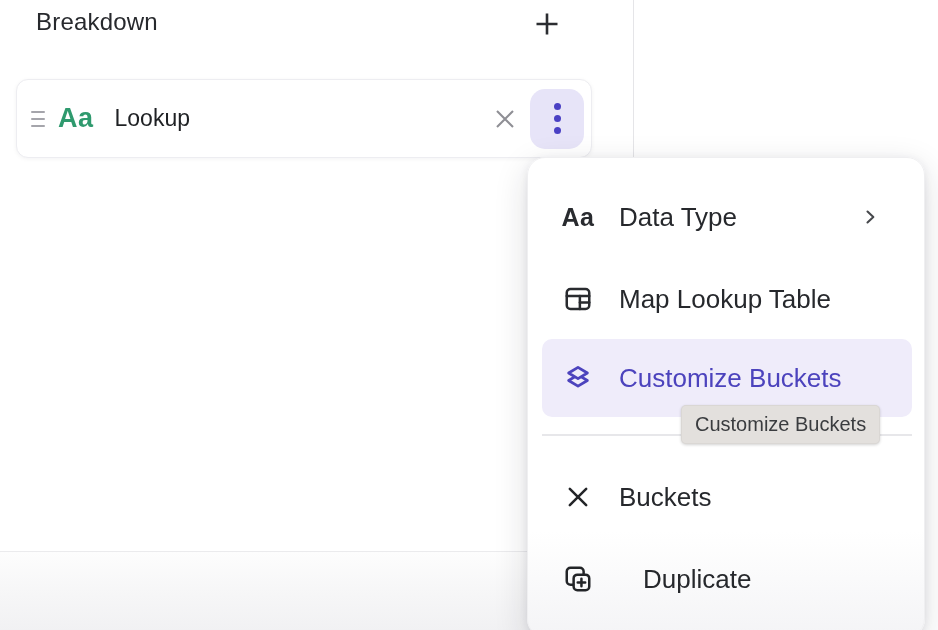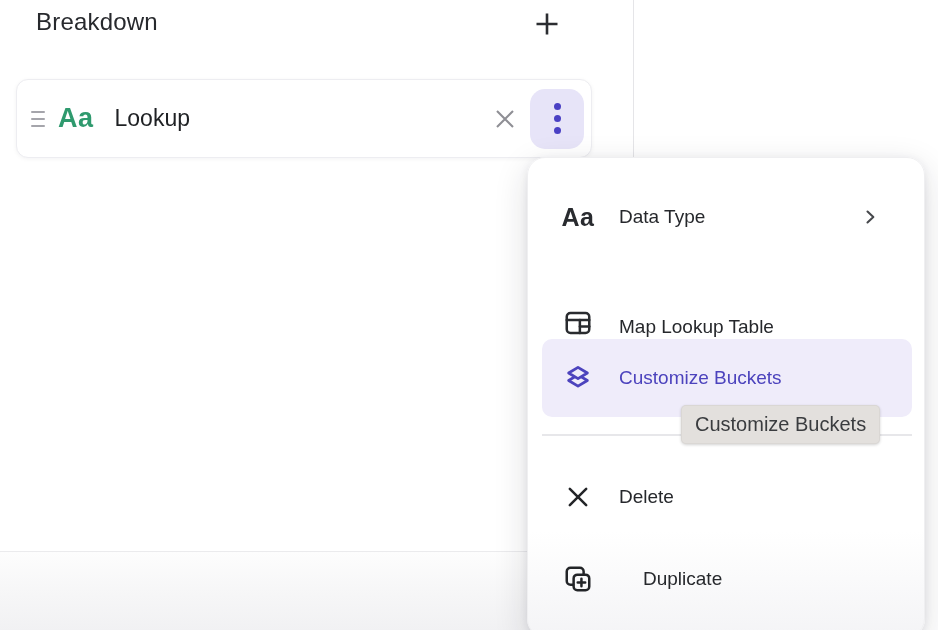--- a/index.html
+++ b/index.html
@@ -36,28 +36,28 @@
     position:absolute;left:527px;top:157px;width:398px;height:480px;box-sizing:border-box;
     background:linear-gradient(180deg,#ffffff 0%,#ffffff 78%,#f4f4f6 100%);
     border:1px solid #efeff1;border-radius:18px;
     box-shadow:0 10px 34px rgba(25,25,45,.14),0 2px 8px rgba(25,25,45,.08);
   }
   .menu-item{
     position:absolute;left:14px;width:370px;height:78px;border-radius:10px;
     display:flex;align-items:center;cursor:pointer;background:transparent;border:none;padding:0;text-align:left;
   }
   .menu-item .mi-icon{width:30px;height:30px;margin-left:21px;margin-right:26px;display:flex;align-items:center;justify-content:center;flex:none;}
-  .menu-item .mi-label{font-size:19px;color:#26282c;flex:1;}
+  .menu-item .mi-label{font-size:26px;color:#26282c;flex:1;}
   .menu-item .mi-chevron{margin-right:32px;display:flex;align-items:center;}
   .menu-item.active{background:#efecfa;}
   .menu-item.active .mi-label{color:#4c43bd;}
   .mi-glyph{font-size:25px;font-weight:600;color:#292b2f;letter-spacing:.5px;}
   .menu-divider{position:absolute;left:14px;top:276px;width:370px;height:2px;background:#e7e7ea;}
   .mi-1{top:20px;}
-  .mi-2{top:102px;align-items:flex-end;}
+  .mi-2{top:102px;}
   .mi-3{top:181px;}
   .mi-4{top:300px;}
   .mi-5{top:382px;gap:24px;}
   
   .tooltip{
     position:absolute;left:681px;top:405px;height:37px;line-height:37px;padding:0 13px;
     background:#e3e0dd;border:1px solid rgba(0,0,0,.04);border-radius:5px;
     font-size:20px;color:#3a3c3f;box-shadow:0 1px 3px rgba(0,0,0,.18);white-space:nowrap;z-index:5;
   }
 </style>
@@ -139,21 +139,21 @@
   </button>
 
   <div class="menu-divider"></div>
 
   <button class="menu-item mi-4">
     <span class="mi-icon">
       <svg width="28" height="28" viewBox="0 0 24 24">
           <path d="M5 5l14 14M19 5L5 19" stroke="#232528" stroke-width="2.2" fill="none" stroke-linecap="round"></path>
         </svg>
     </span>
-    <span class="mi-label">Delete</span>
+    <span class="mi-label">Buckets</span>
   </button>
 
   <button class="menu-item mi-5">
     <span class="mi-icon">
       <svg width="30" height="30" viewBox="0 0 24 24" fill="none" stroke="#232528" stroke-width="2" stroke-linecap="round" stroke-linejoin="round">
         <path d="M16.5 8V6a3 3 0 0 0-3-3H6a3 3 0 0 0-3 3v7.5a3 3 0 0 0 3 3h2"></path>
         <rect x="8.5" y="8.5" width="12.5" height="12.5" rx="3"></rect>
         <path d="M14.75 11.8v6M11.75 14.8h6"></path>
       </svg>
     </span>

